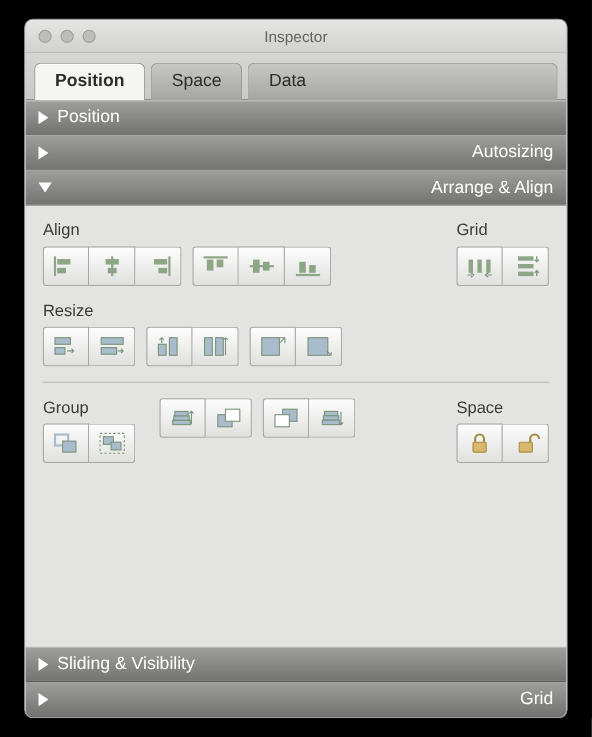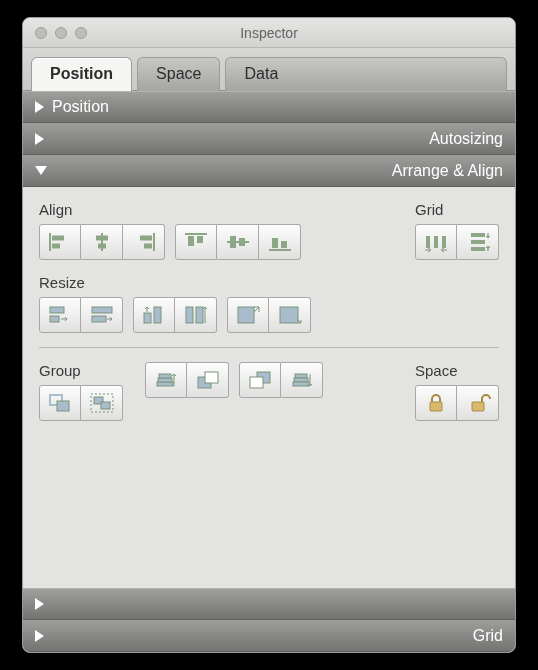--- a/index.html
+++ b/index.html
@@ -360,20 +360,21 @@
           </div>
         </div>
       </div>
 
     </div>
 
     <div class="section">
       <span class="disclosure">
           <span class="tri-right"></span>
         </span>
+      <span>Sliding &amp; Visibility</span>
     </div>
     <div class="section">
       <span class="disclosure">
           <span class="tri-right"></span>
         </span>
       <span>Grid</span>
     </div>
 
   </div>
 </div>

